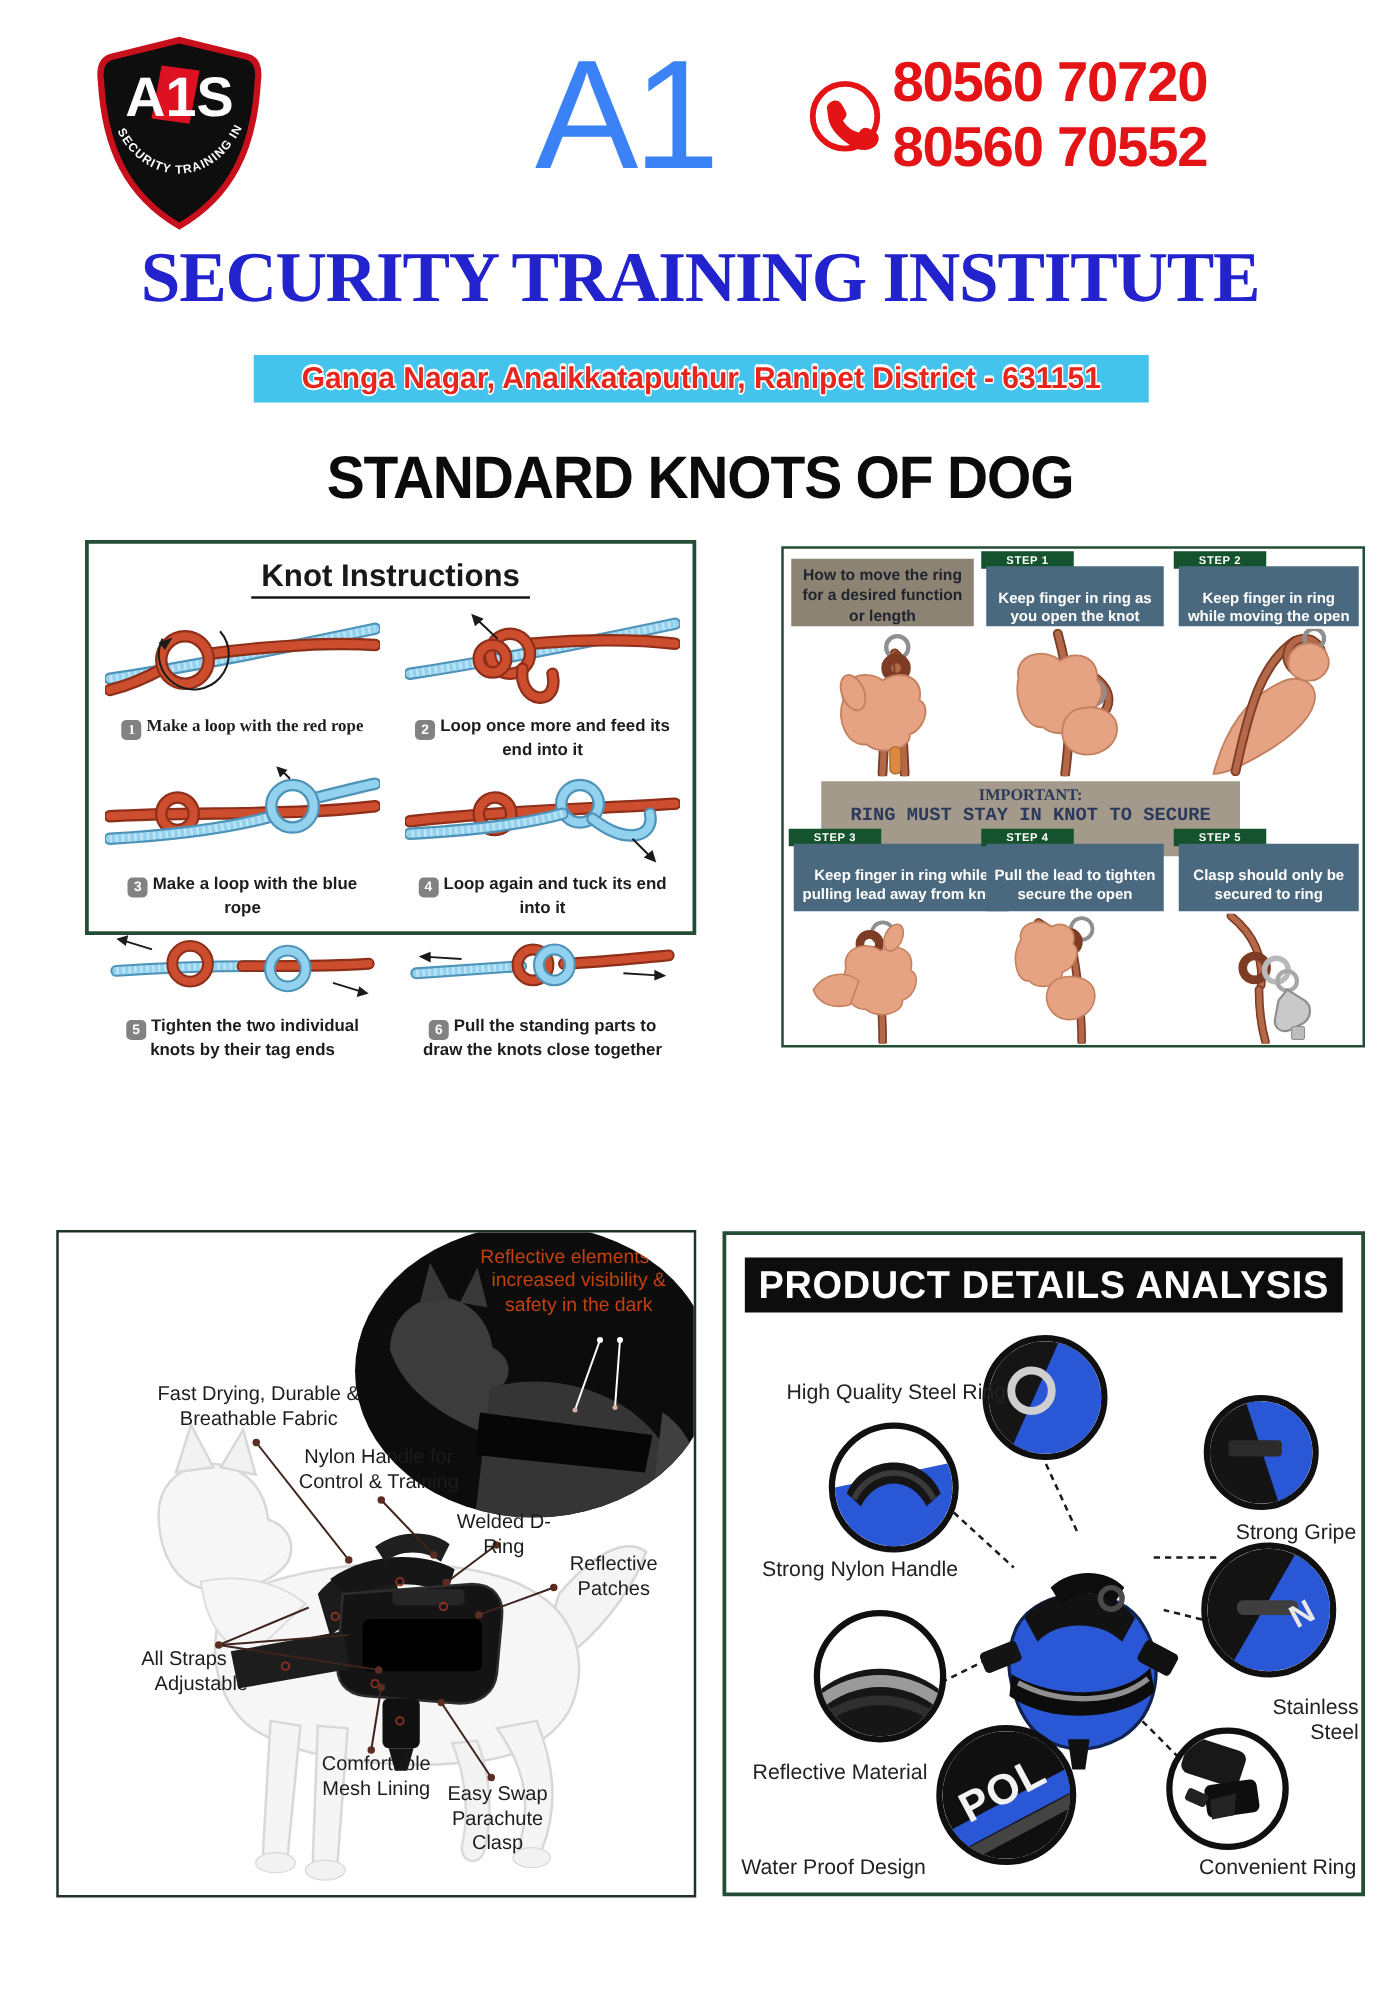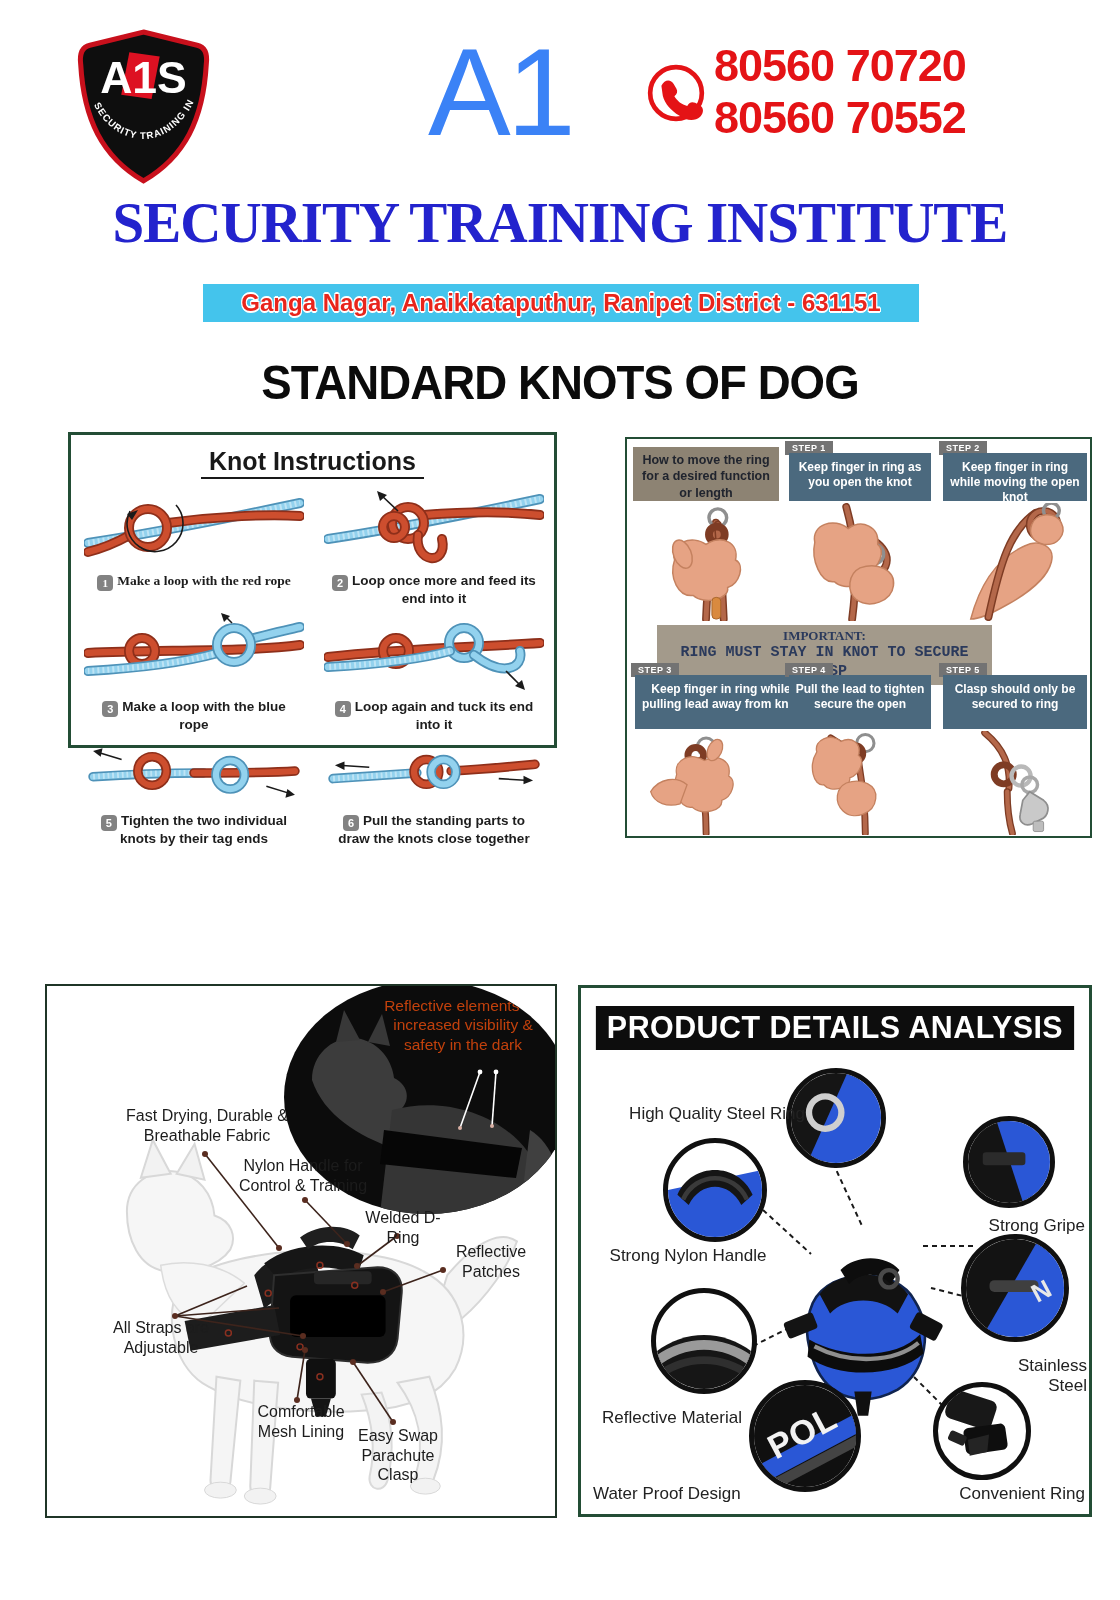--- a/index.html
+++ b/index.html
@@ -23,22 +23,22 @@
             font-size:11px;font-weight:700;text-align:center;margin-right:4px;vertical-align:-2px;}
   .rope-b-o{stroke:#4e92b8;stroke-width:10;fill:none;stroke-linecap:round}
   .rope-b-i{stroke:#93d2ee;stroke-width:6.5;fill:none;stroke-linecap:round}
   .rope-r-o{stroke:#8e2f1a;stroke-width:10;fill:none;stroke-linecap:round}
   .rope-r-i{stroke:#cd4e2e;stroke-width:6.5;fill:none;stroke-linecap:round}
   .coil{stroke:rgba(255,255,255,.4);stroke-width:6;fill:none;stroke-dasharray:2 3;}
   .arr{stroke:#1a1a1a;stroke-width:1.6;fill:none}
   .arrh{fill:#1a1a1a;}
   
   .slate-box{position:absolute;background:#4b697e;color:#fff;font-size:12px;font-weight:600;line-height:1.25;
-             text-align:center;padding:7px 4px;box-sizing:border-box;}
-  .step-tab{position:absolute;background:#737373;color:#fff;font-size:9px;font-weight:700;padding:2px 7px;letter-spacing:.5px;}
+             text-align:center;padding:18px 4px;box-sizing:border-box;}
+  .step-tab{position:absolute;background:#14532d;color:#fff;font-size:9px;font-weight:700;padding:2px 20px;letter-spacing:.5px;}
   .intro-box{position:absolute;background:#8d8373;color:#20242e;font-size:12.5px;font-weight:700;line-height:1.3;
              text-align:center;padding:5px 4px;box-sizing:border-box;}
   .important{position:absolute;background:#a39a8b;color:#2b3a5c;font-family:"Liberation Serif",serif;font-weight:700;
              text-align:center;line-height:1.25;padding:3px 0;}
   .skin{fill:#e6a384;stroke:#c4815f;stroke-width:1.5}
   .ropeP-o{stroke:#7e3c24;stroke-width:8;fill:none;stroke-linecap:round}
   .ropeP-i{stroke:#b4684a;stroke-width:5;fill:none;stroke-linecap:round}
   .ring{stroke:#8f8f8f;stroke-width:3.5;fill:none}
   
   .h-label{position:absolute;font-size:16px;color:#1c1c1c;text-align:center;line-height:1.22;}

